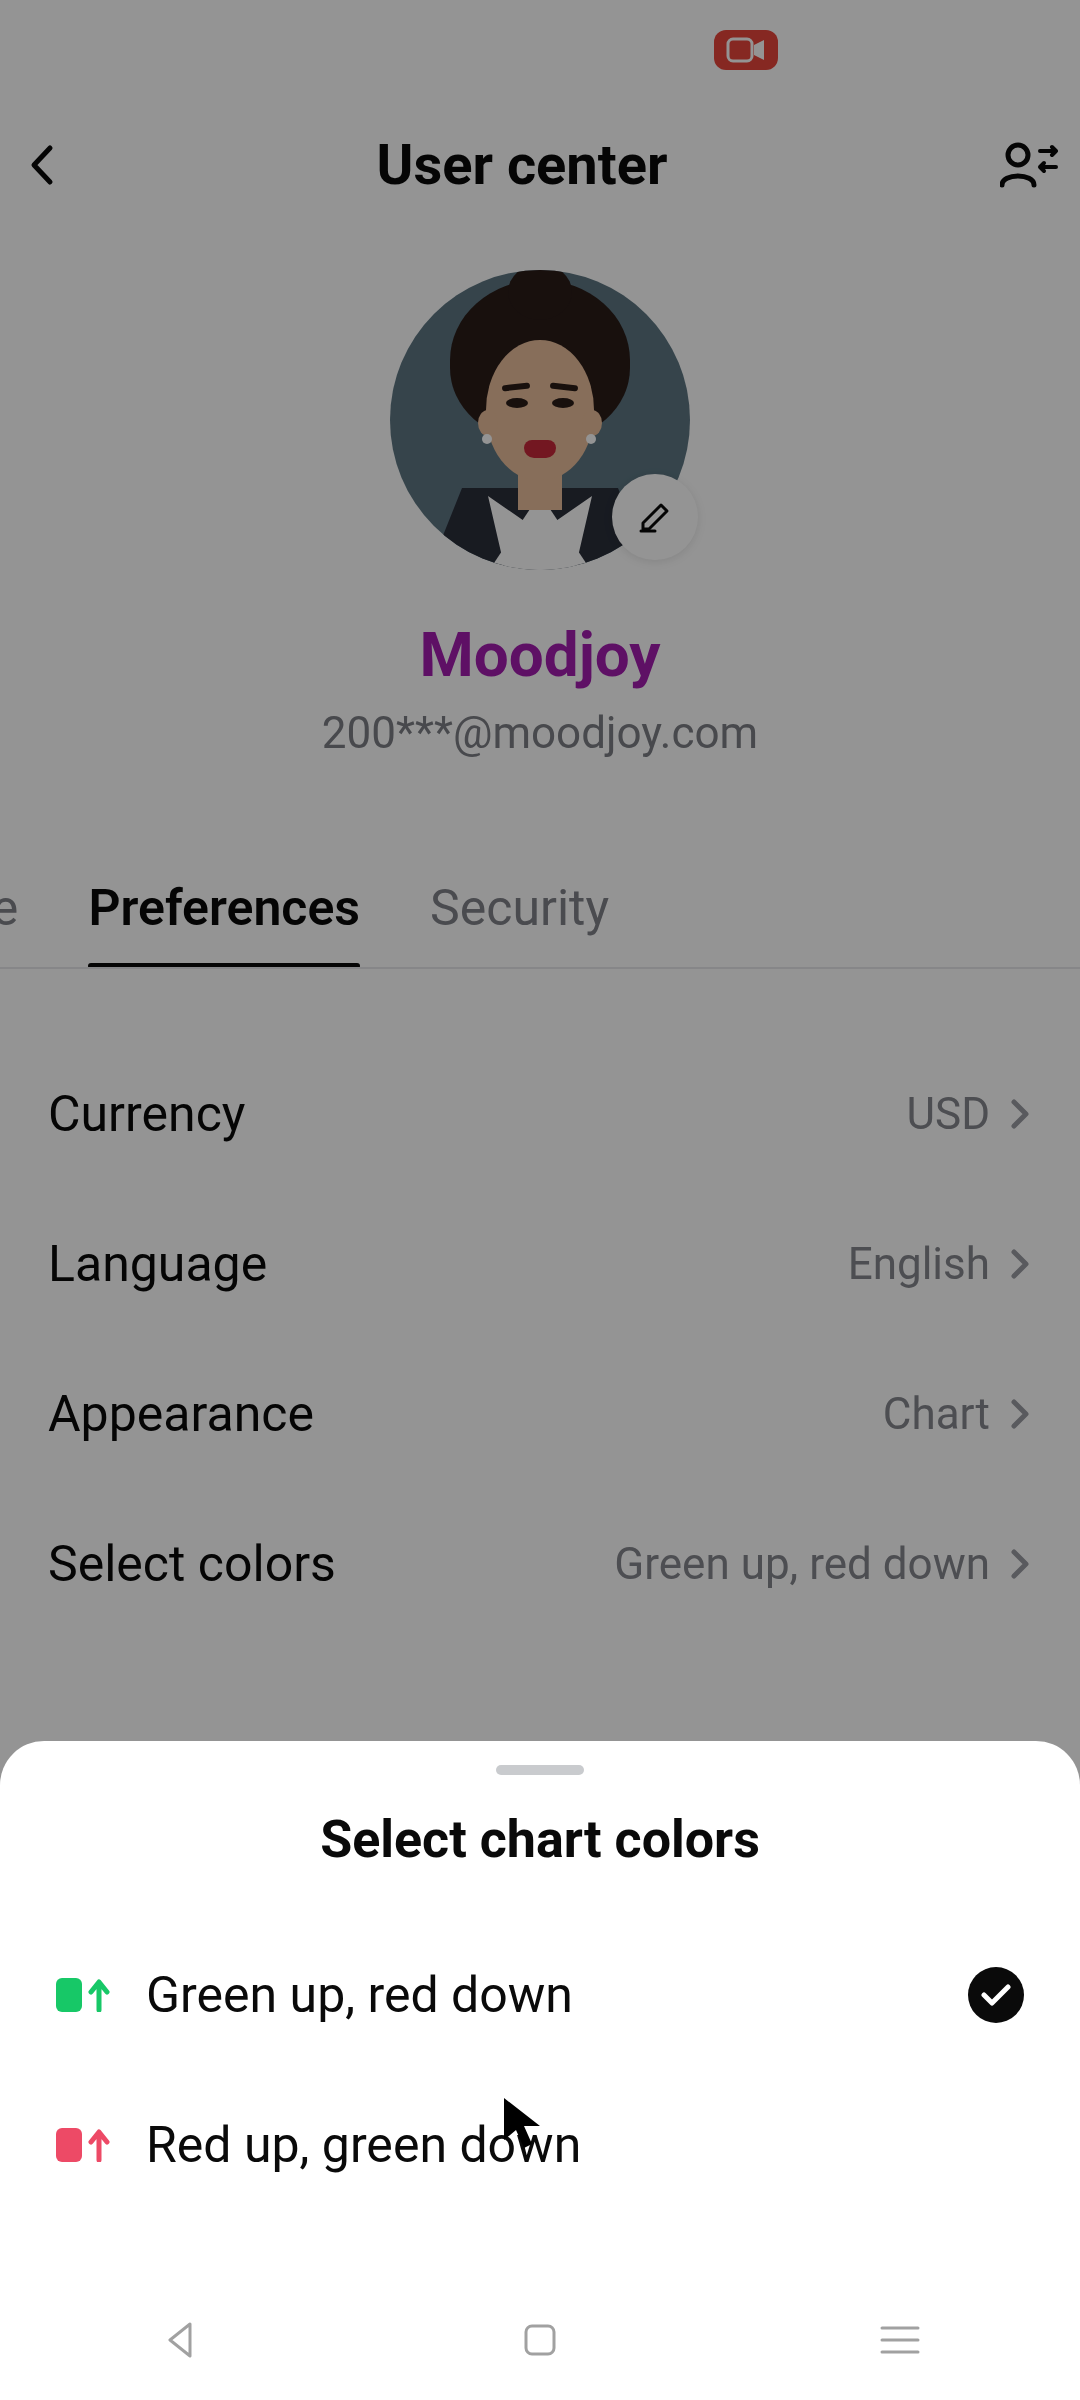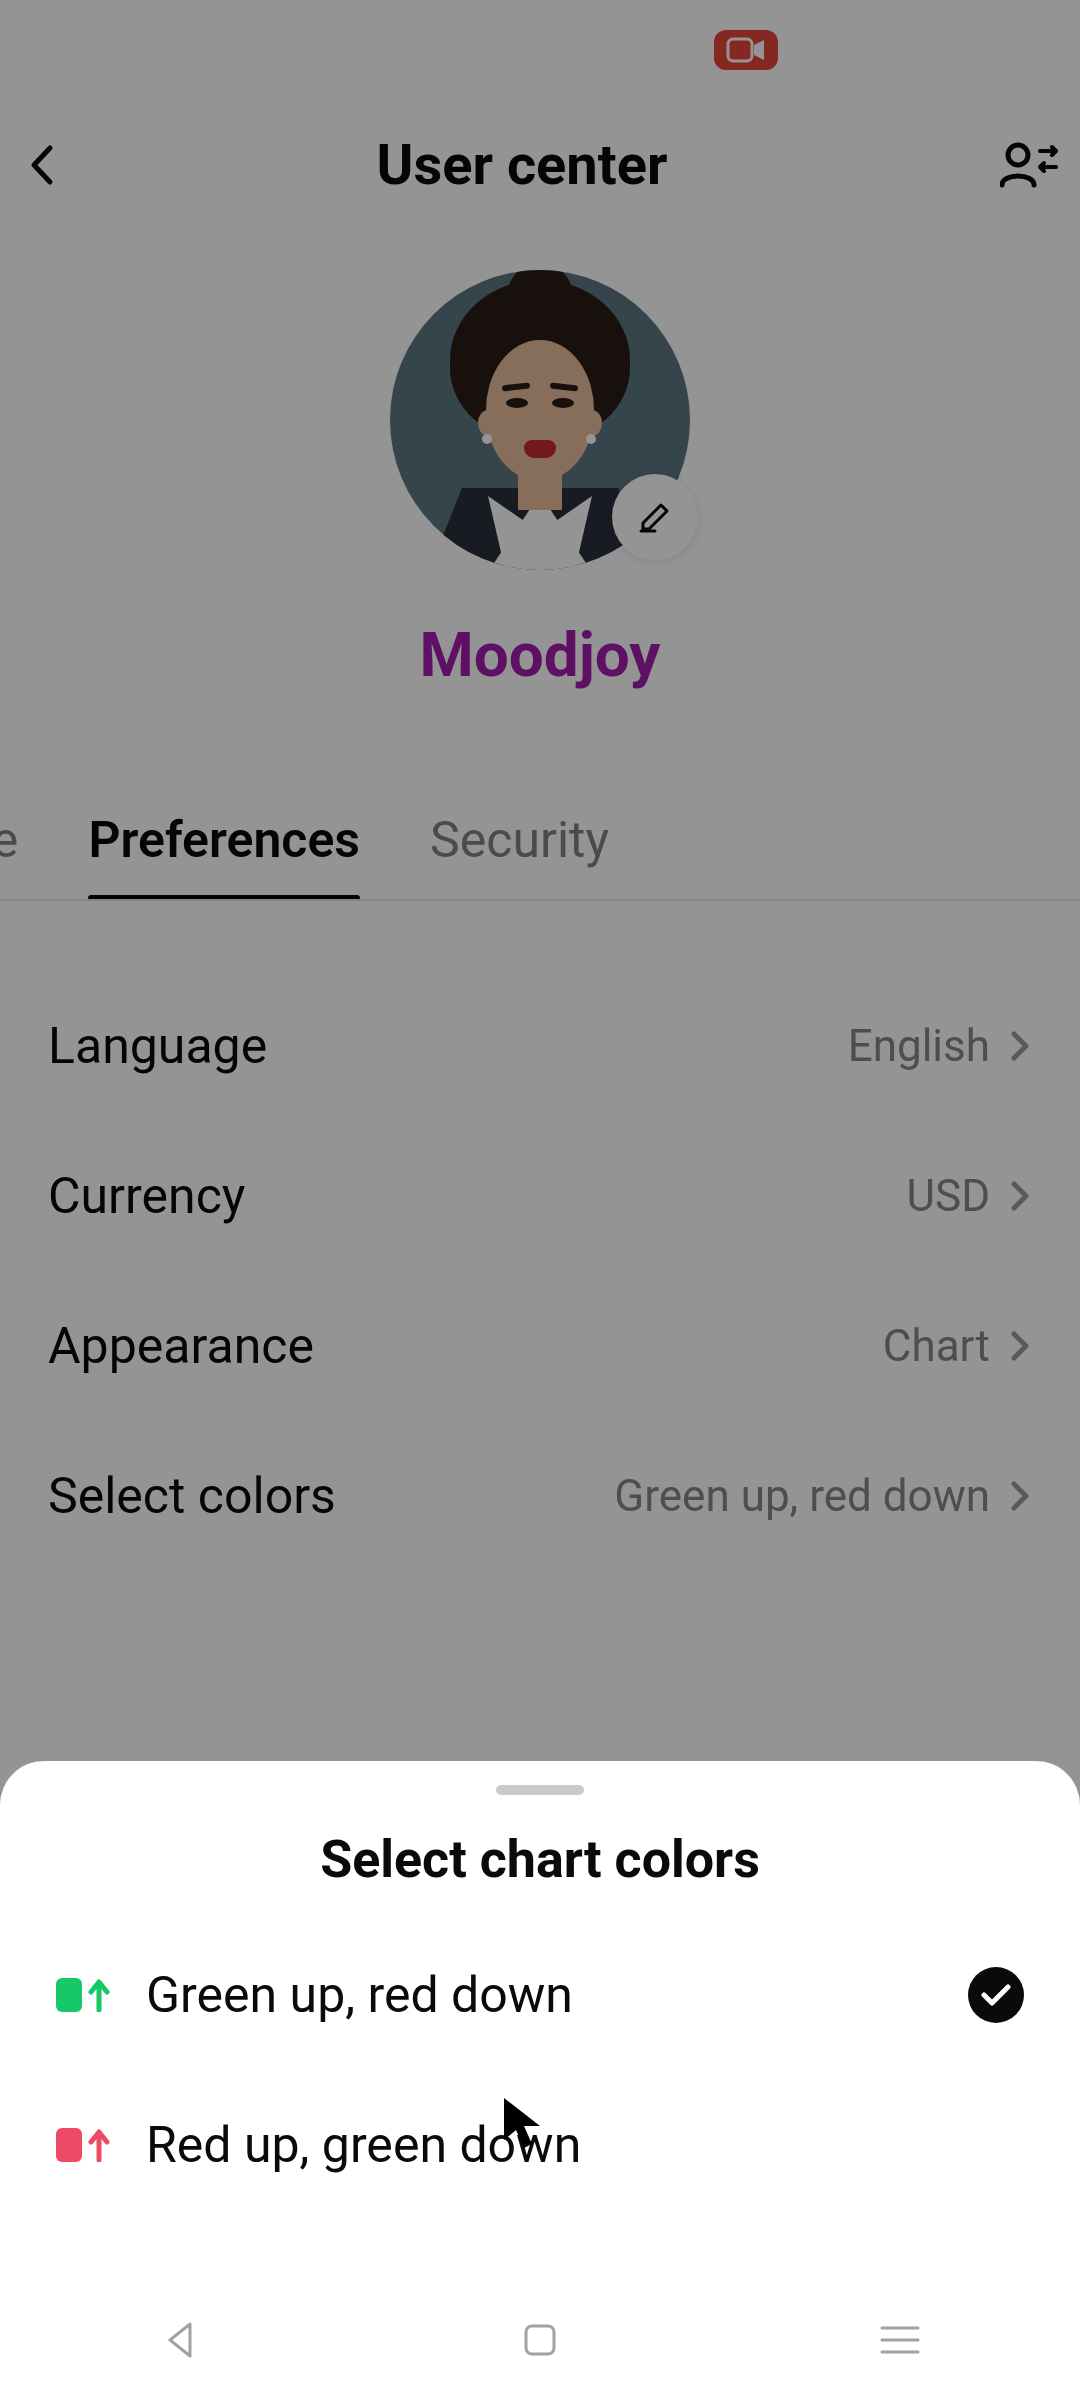--- a/index.html
+++ b/index.html
@@ -183,21 +183,21 @@
     border-radius: 44px 44px 0 0;
     z-index: 50;
     padding: 24px 0 180px 0;
   }
   .grabber {
     width: 88px; height: 10px; border-radius: 6px;
     background:#c9cbce; margin: 0 auto 34px auto;
   }
   .sheet-title {
     text-align:center; font-size: 52px; font-weight: 700; color:#0a0a0a;
-    margin-bottom: 30px;
+    margin-bottom: 50px;
   }
   .option-row {
     display:flex; align-items:center;
     padding: 46px 56px;
     gap: 36px;
   }
   .swatch {
     display:flex; align-items:center; gap:6px;
   }
   .sq { width:26px; height:34px; border-radius:6px; }
@@ -321,41 +321,42 @@
         <div class="mouth"></div>
       </div>
       <div class="edit-badge">
         <svg class="icon-svg" width="40" height="40" viewBox="0 0 40 40">
             <path d="M8 32 V26 L26 8 L32 14 L14 32 Z" fill="none" stroke="#0a0a0a" stroke-width="3" stroke-linejoin="round"></path>
             <path d="M6 34 H20" stroke="#0a0a0a" stroke-width="3" stroke-linecap="round"></path>
           </svg>
       </div>
     </div>
     <div class="display-name">Moodjoy</div>
+    <div class="email">200***@moodjoy.com</div>
   </div>
 
   <div class="tabs">
     <div class="tab partial-left"><span>file</span></div>
     <div class="tab active"><span>Preferences</span></div>
     <div class="tab"><span>Security</span></div>
   </div>
 
   <div class="settings-list">
     <div class="setting-row">
-      <span class="setting-label">Language</span>
-      <span class="setting-value">English</span>
+      <span class="setting-label">Currency</span>
+      <span class="setting-value">USD</span>
       <span class="chev">
           <svg class="icon-svg" width="24" height="32" viewBox="0 0 24 32">
             <path d="M6 4 L18 16 L6 28" fill="none" stroke="#9a9ca2" stroke-width="5" stroke-linecap="round" stroke-linejoin="round"></path>
           </svg>
         </span>
     </div>
     <div class="setting-row">
-      <span class="setting-label">Currency</span>
-      <span class="setting-value">USD</span>
+      <span class="setting-label">Language</span>
+      <span class="setting-value">English</span>
       <span class="chev">
           <svg class="icon-svg" width="24" height="32" viewBox="0 0 24 32">
             <path d="M6 4 L18 16 L6 28" fill="none" stroke="#9a9ca2" stroke-width="5" stroke-linecap="round" stroke-linejoin="round"></path>
           </svg>
         </span>
     </div>
     <div class="setting-row">
       <span class="setting-label">Appearance</span>
       <span class="setting-value">Chart</span>
       <span class="chev">

